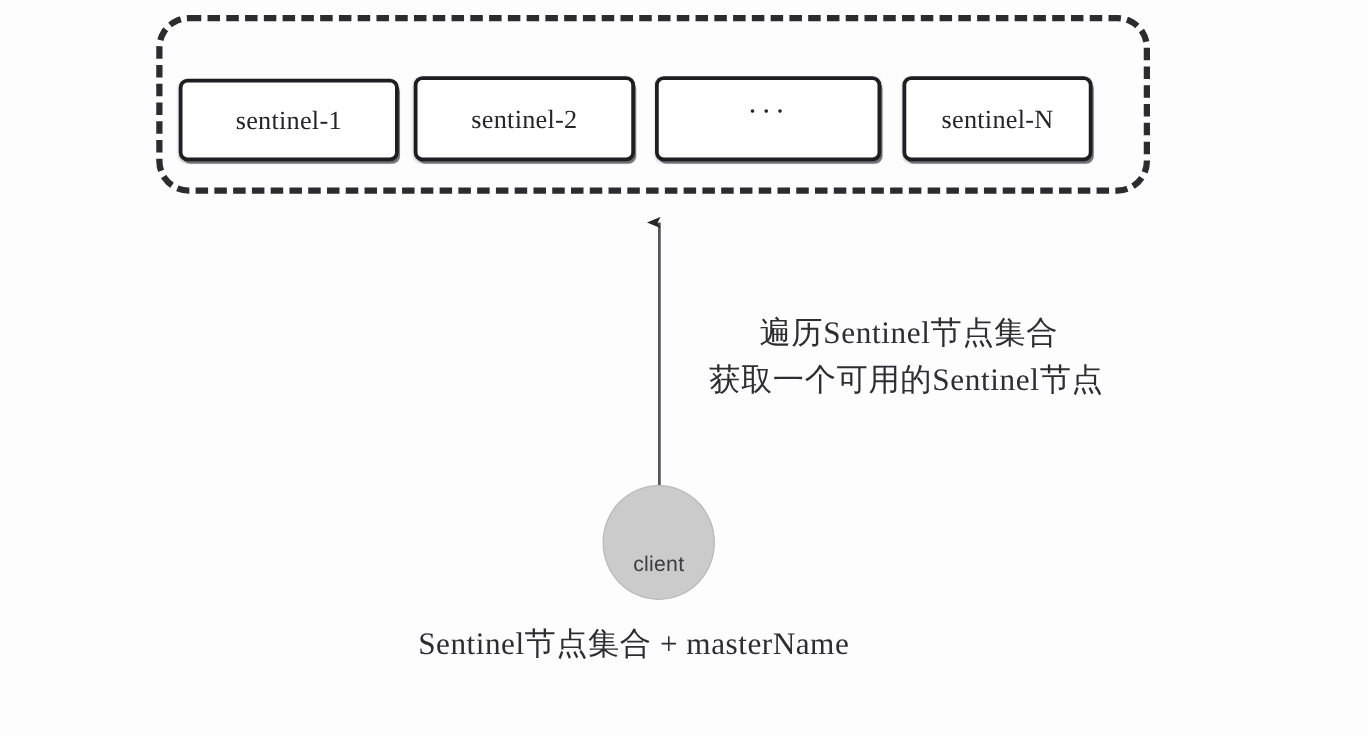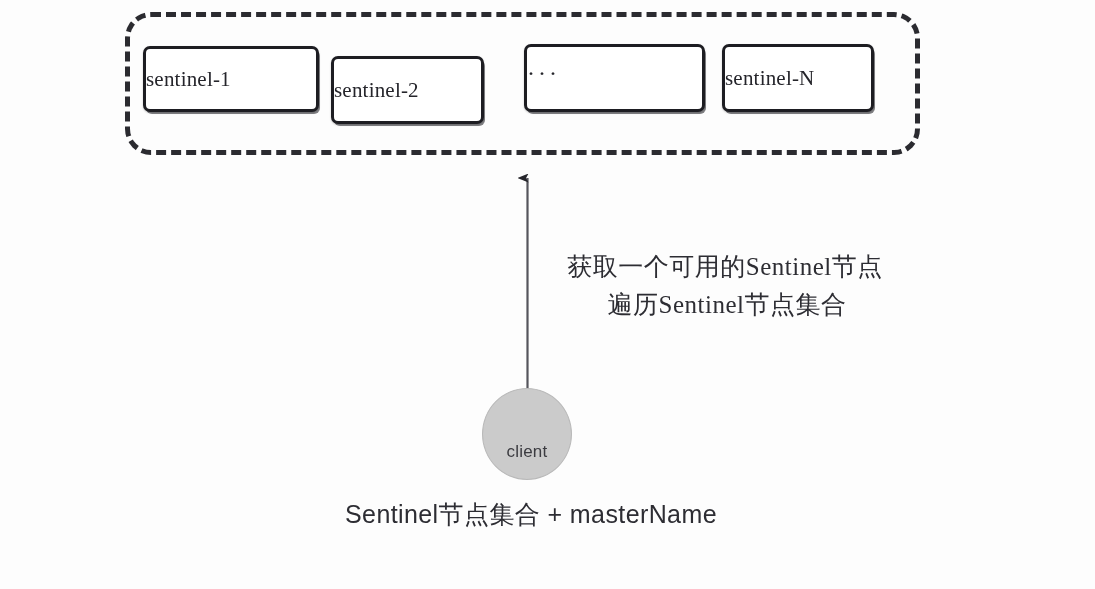--- a/index.html
+++ b/index.html
@@ -37,40 +37,41 @@
 
   
   .node-box {
     position: absolute;
     box-sizing: border-box;
     background: #ffffff;
     border: 3px solid #1d1d22;
     border-radius: 7px;
     display: flex;
     align-items: center;
-    justify-content: flex-start;
+    justify-content: center;
     box-shadow: 2px 3px 0 -1px rgba(30,30,35,0.55),
                 0 1px 2px rgba(0,0,0,0.22);
+    margin-top: 17px;
   }
   .node-label {
     font-family: "Liberation Serif", "DejaVu Serif", serif;
     font-size: 21px;
     color: #25252b;
     letter-spacing: 0.2px;
     white-space: nowrap;
   }
   .node-label.dots {
     font-size: 24px;
     letter-spacing: 3px;
     position: relative;
     top: -5px;
   }
 
   #box-1 { left: 143px; top: 46px; width: 176px; height: 66px; }
-  #box-2 { left: 331px; top: 56px; width: 153px; height: 68px; }
+  #box-2 { left: 331px; top: 44px; width: 177px; height: 68px; }
   #box-3 { left: 524px; top: 44px; width: 181px; height: 68px; }
   #box-4 { left: 722px; top: 44px; width: 152px; height: 68px; }
 
   
   .arrow-svg {
     position: absolute;
     left: 490px;
     top: 160px;
     width: 80px;
     height: 245px;
@@ -114,25 +115,25 @@
   .annotation-line {
     font-size: 25px;
     white-space: nowrap;
     letter-spacing: 0.5px;
   }
   .annotation-line.l1 { margin-left: 4px; }
 
   
   .caption {
     position: absolute;
-    left: 256px;
+    left: 232px;
     top: 498px;
     width: 550px;
     text-align: center;
-    font-family: Liberation Sans, sans-serif;
+    font-family: Liberation Serif, serif;
     font-size: 25px;
     color: #2d2d33;
     white-space: nowrap;
     letter-spacing: 0.4px;
   }
 </style>
 </head>
 <body>
 
 <div id="canvas">
@@ -164,19 +165,19 @@
       </marker>
     </defs>
     <line x1="37.5" y1="232" x2="37.5" y2="18" stroke="#55555c" stroke-width="2.2" marker-end="url(#arrowhead)"></line>
   </svg>
 
   <div class="client-node">
     <span class="client-label">client</span>
   </div>
 
   <div class="annotation">
+    <div class="annotation-line l1">遍历Sentinel节点集合</div>
     <div class="annotation-line l2">获取一个可用的Sentinel节点</div>
-    <div class="annotation-line l1">遍历Sentinel节点集合</div>
   </div>
 
   <div class="caption">Sentinel节点集合 + masterName</div>
 
 </div>
 
 </body></html>

